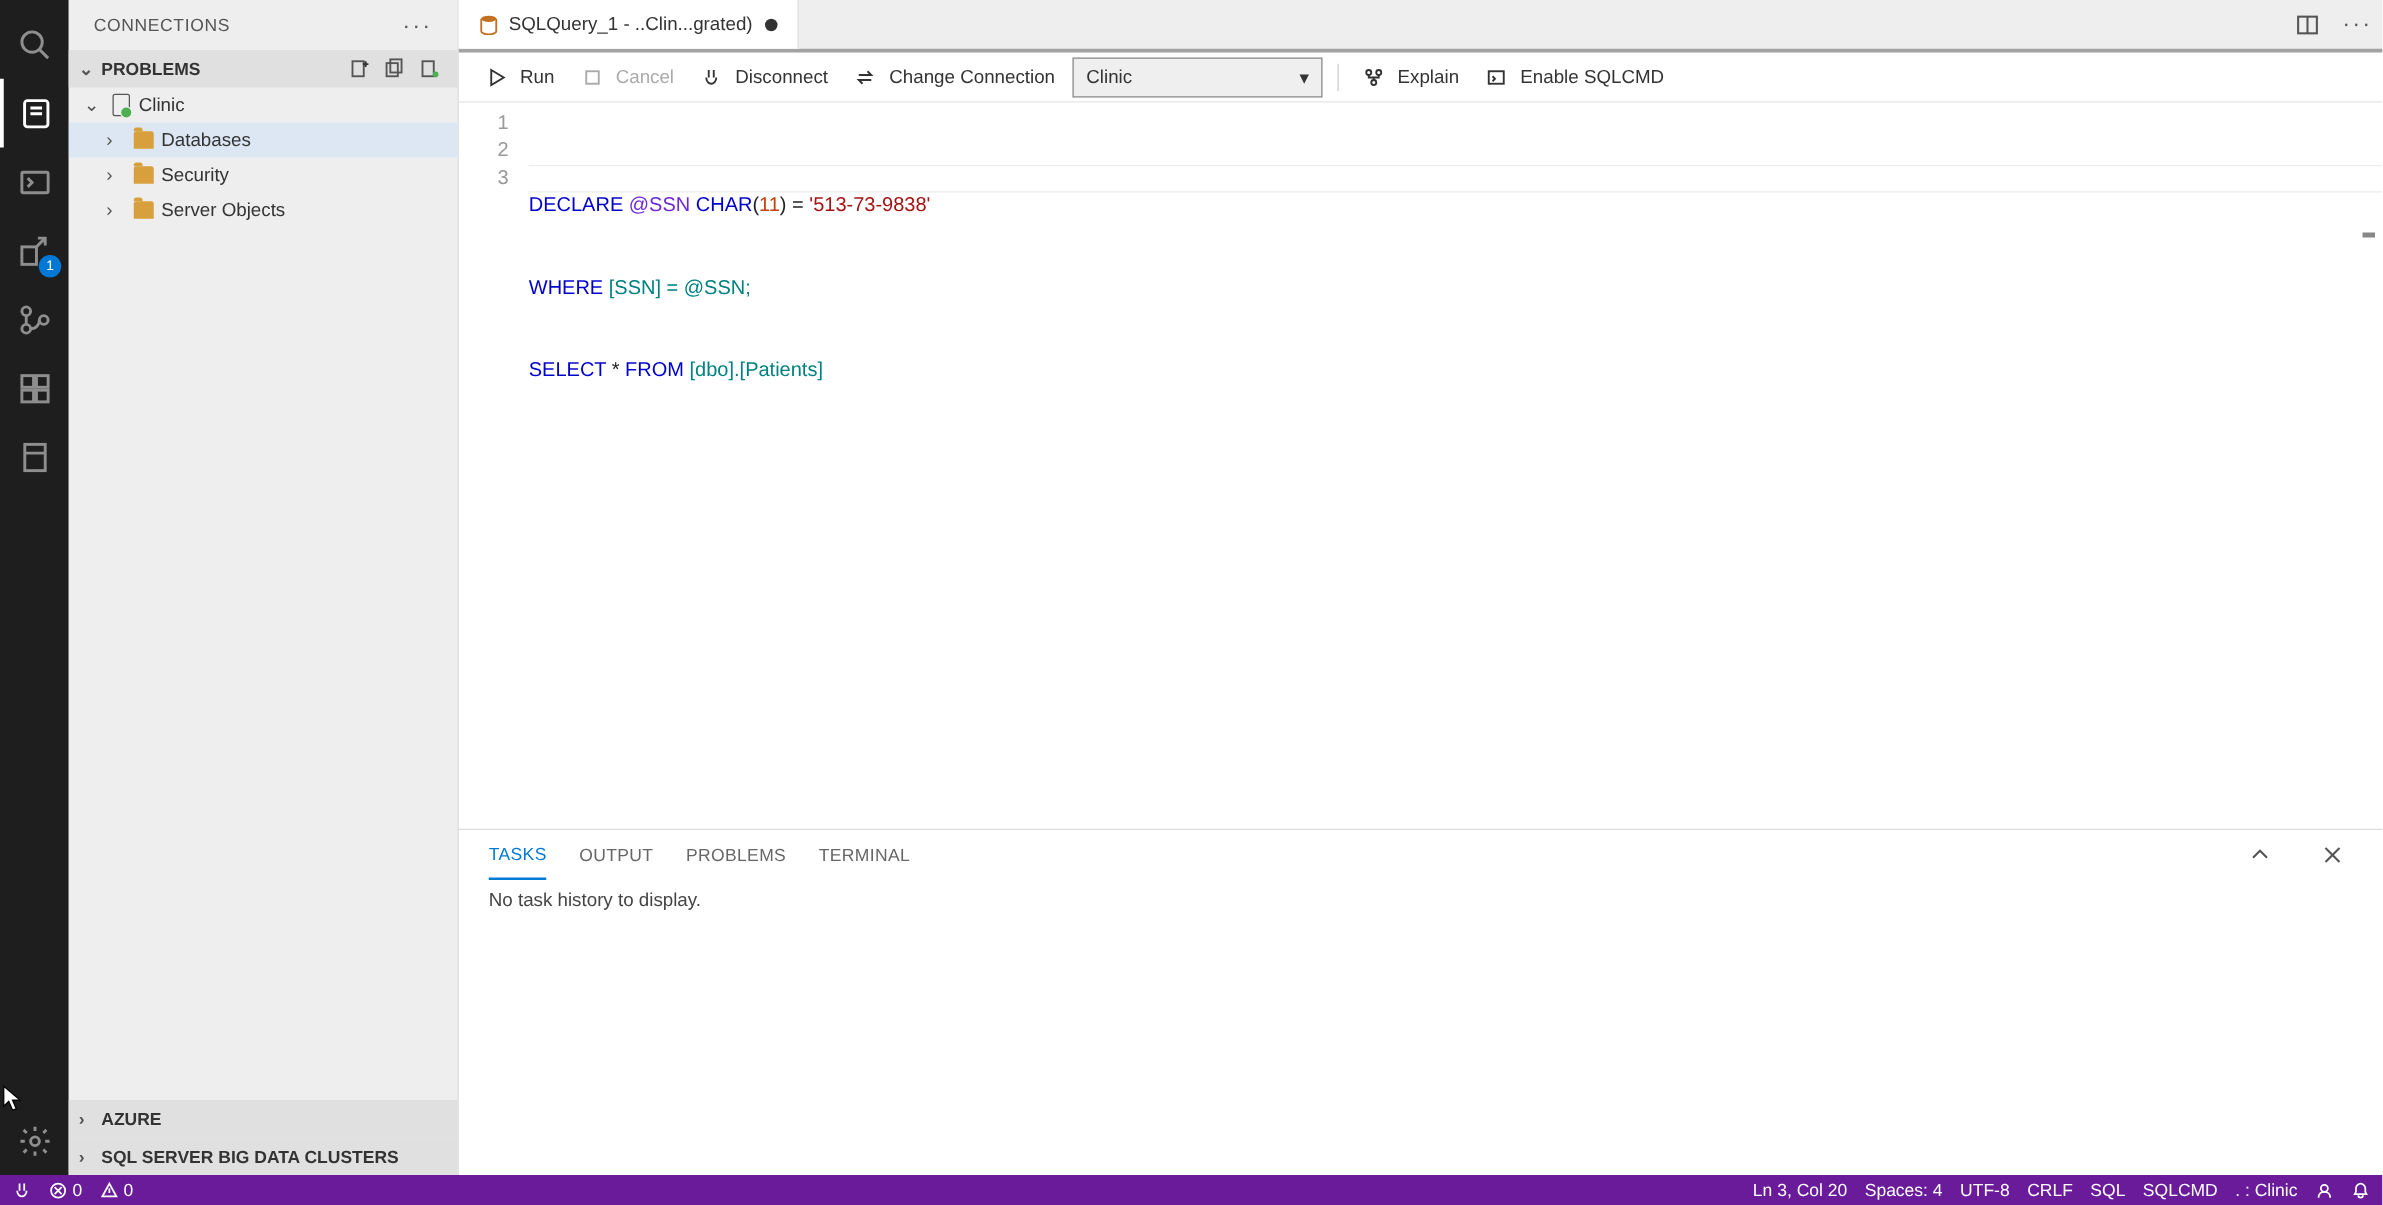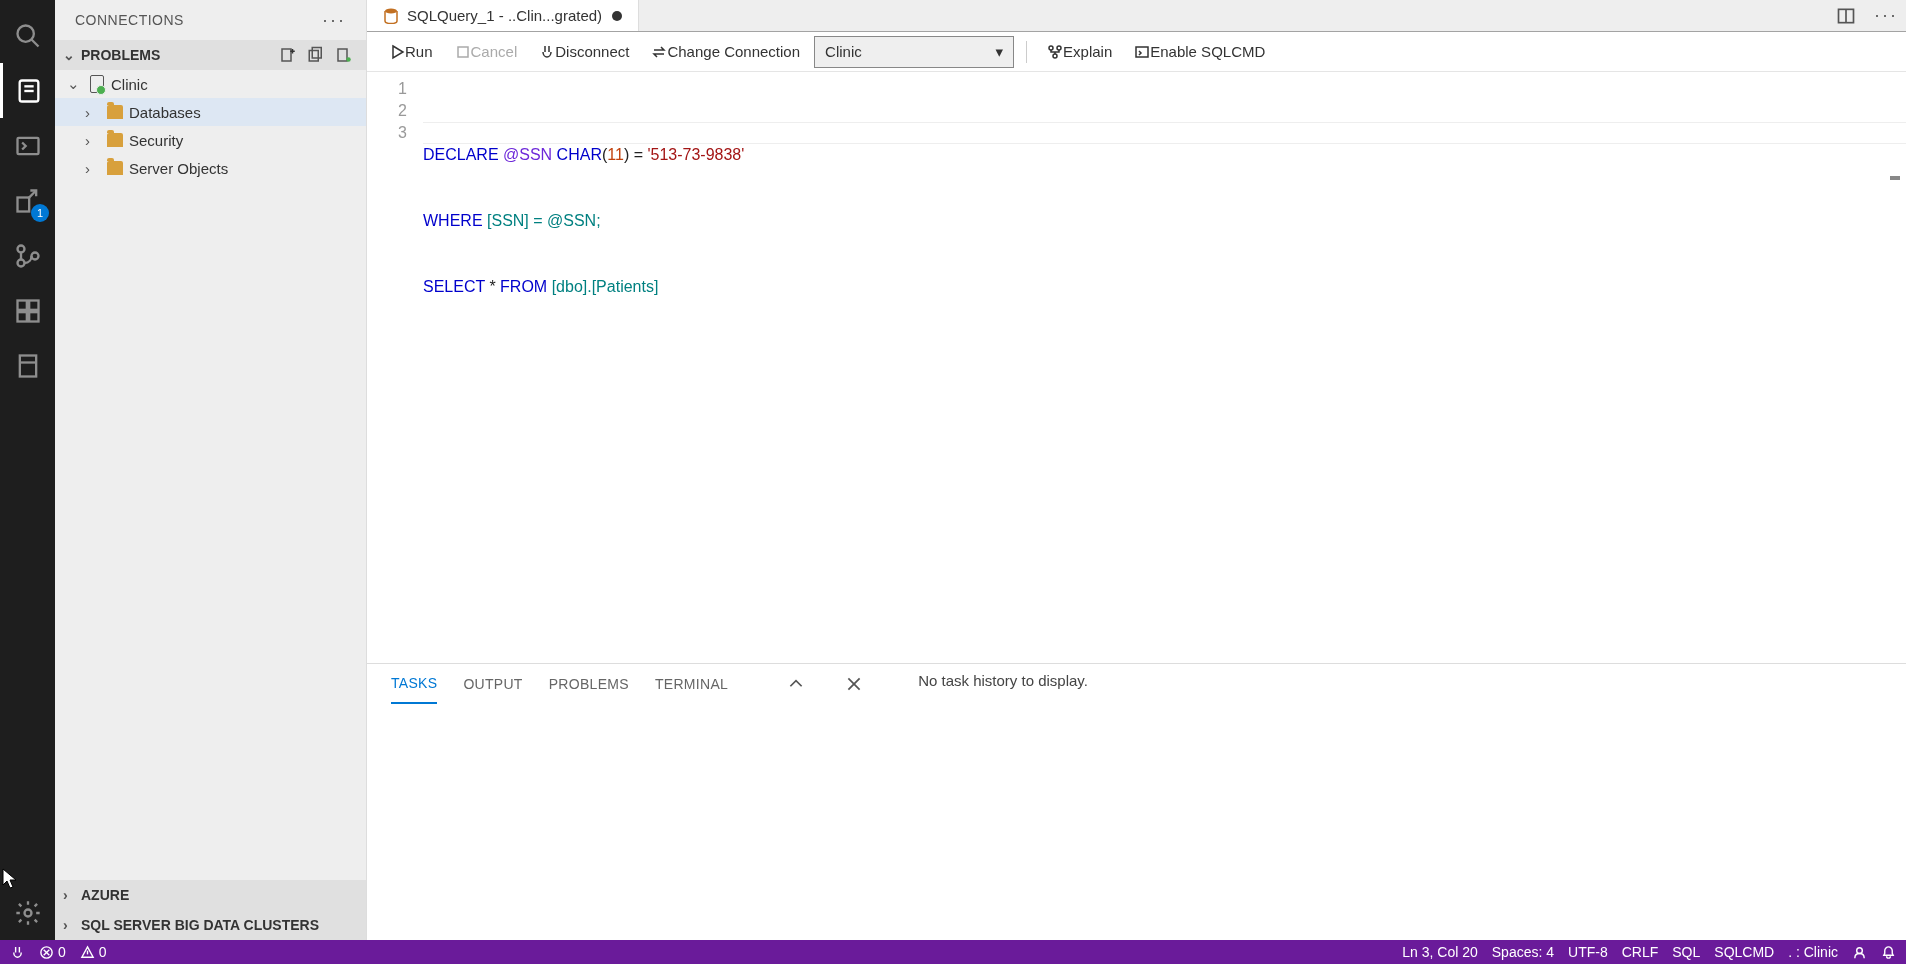--- a/index.html
+++ b/index.html
@@ -27,50 +27,50 @@
 .tree-item.selected { background:#dde7f3; }
 .tree-item .chev { width:20px; color:#555; }
 .tree-item .ticon { width:20px; display:flex; justify-content:center; margin-right:4px; }
 .folder-ico { width:16px; height:14px; background:#d8a03c; border-radius:2px 2px 0 0; position:relative; }
 .folder-ico::before { content:''; position:absolute; top:-3px; left:0; width:7px; height:3px; background:#d8a03c; border-radius:2px 2px 0 0; }
 .server-ico { width:14px; height:18px; border:1.5px solid #555; border-radius:2px; position:relative; }
 .server-ico::after { content:''; position:absolute; right:-3px; bottom:-3px; width:8px; height:8px; background:#4caf50; border-radius:50%; border:1px solid #eee; }
 
 
 .editors { flex:1; display:flex; flex-direction:column; }
-.tabbar { height:32px; background:#eeeeee; display:flex; align-items:stretch; border-bottom:1px solid #a3a3a3; }
+.tabbar { height:42px; background:#eeeeee; display:flex; align-items:stretch; border-bottom:3px solid #a3a3a3; }
 .tab { background:#fff; display:flex; align-items:center; padding:0 16px; font-size:15px; color:#333; border-right:1px solid #ddd; cursor:pointer; }
 .tab .db-icon { width:16px; height:16px; margin-right:8px; color:#c27022; }
 .tab .dirty { width:10px; height:10px; background:#333; border-radius:50%; margin-left:10px; }
 .tabbar .spacer { flex:1; }
 .tabbar .tb-icon { width:40px; display:flex; align-items:center; justify-content:center; color:#555; cursor:pointer; }
 
 
 .toolbar { height:40px; display:flex; align-items:center; padding:0 14px; gap:6px; font-size:15px; border-bottom:1px solid #e5e5e5; color:#333; }
-.tbtn { display:flex; align-items:center; gap:0; padding:0 8px; height:30px; cursor:pointer; }
+.tbtn { display:flex; align-items:center; gap:11px; padding:0 8px; height:30px; cursor:pointer; }
 .tbtn.disabled { color:#aaa; cursor:default; }
 .tbtn svg { width:16px; height:16px; }
 .vsep { width:1px; height:22px; background:#ccc; margin:0 6px; }
 .conn-select { height:32px; width:200px; border:1px solid #888; background:#efefef; display:flex; align-items:center; justify-content:space-between; padding:0 10px; cursor:pointer; font-size:15px; }
 .conn-select .caret { color:#333; }
 
 
 .code { flex:1; display:flex; font-family:Consolas, "Courier New", monospace; font-size:16px; line-height:22px; position:relative; }
 .gutter { width:56px; text-align:right; padding-right:16px; color:#999; padding-top:6px; user-select:none; }
 .lines { flex:1; padding-top:6px; white-space:pre; color:#222; position:relative; }
 .current-line { position:absolute; left:0; right:0; height:22px; border-top:1px solid #eee; border-bottom:1px solid #eee; pointer-events:none; }
 .minimap-widget { position:absolute; right:6px; top:104px; width:10px; height:4px; background:#888; }
 .kw { color:#0000cc; }
 .num { color:#c2410c; }
 .str { color:#a31515; }
 .obj { color:#008080; }
 .var { color:#6d28d9; }
 
 
-.panel { height:277px; border-top:1px solid #ddd; display:flex; flex-direction:row; }
+.panel { height:277px; border-top:1px solid #ddd; display:flex; flex-direction:column; }
 .panel-tabs { height:40px; display:flex; align-items:center; padding:0 24px; gap:26px; font-size:14px; color:#666; }
 .panel-tabs .ptab { height:40px; display:flex; align-items:center; cursor:pointer; letter-spacing:.3px; }
 .panel-tabs .ptab.active { color:#0078d4; border-bottom:2px solid #0078d4; }
 .panel-tabs .spacer { flex:1; }
 .panel-tabs .picon { width:32px; display:flex; justify-content:center; color:#555; cursor:pointer; }
 .panel-body { flex:1; padding:8px 24px; color:#444; font-size:15px; }
 
 
 .statusbar { height:24px; background:#6a1b9a; color:#fff; display:flex; align-items:center; font-size:14px; padding:0 10px; gap:14px; }
 .statusbar .sitem { display:flex; align-items:center; gap:4px; cursor:pointer; }

